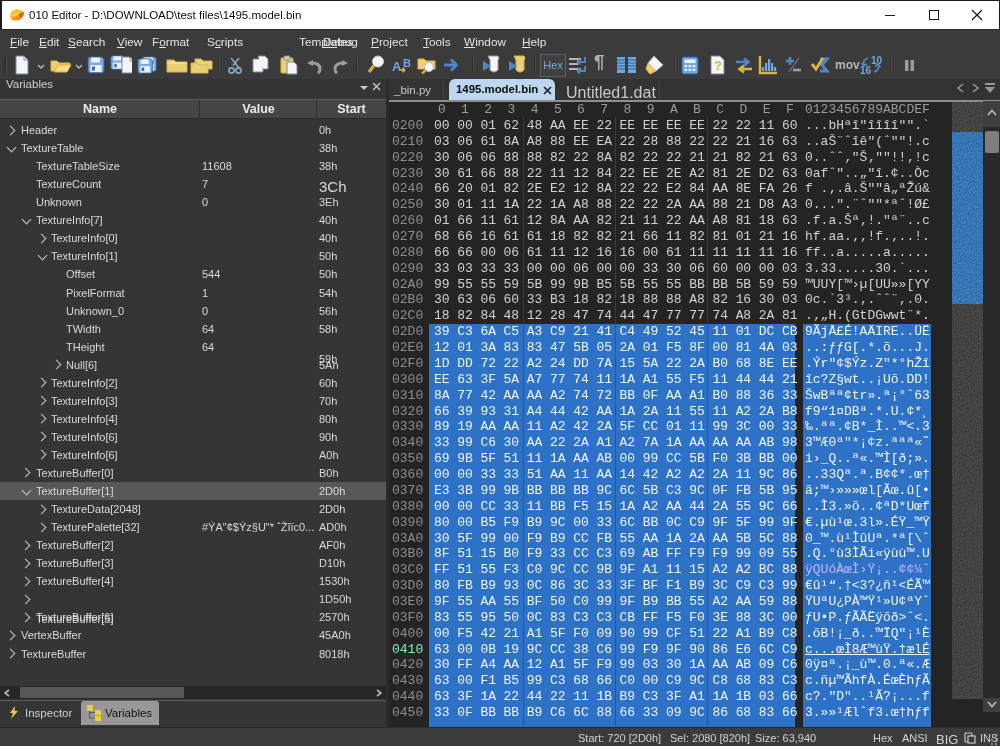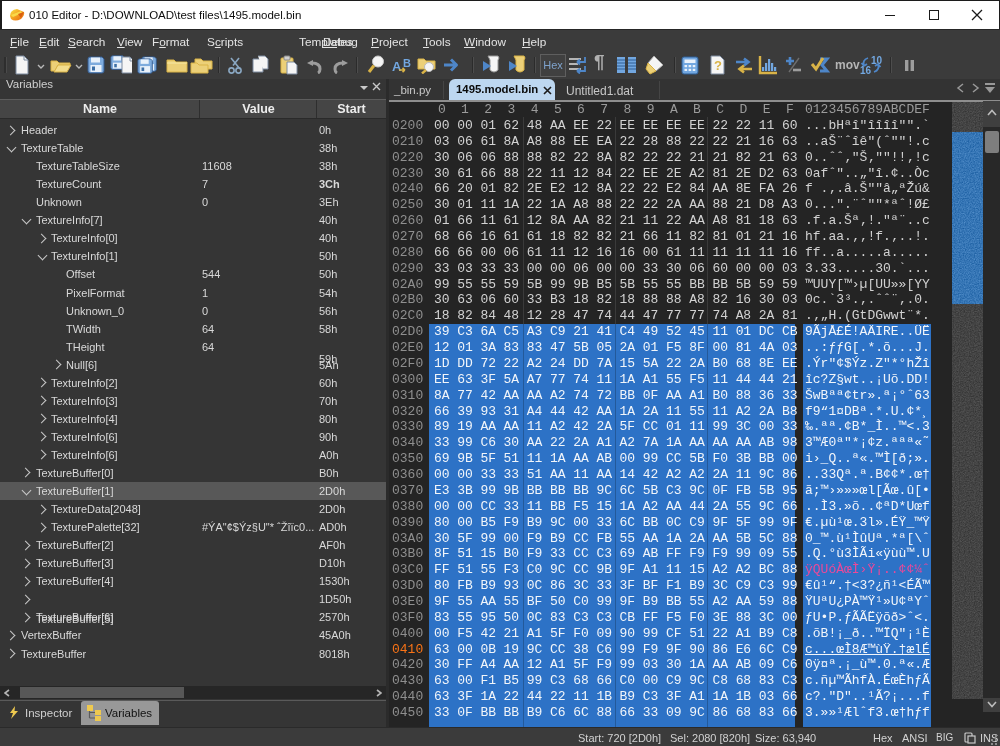--- a/index.html
+++ b/index.html
@@ -247,21 +247,21 @@
 <div class="abs" style="left:21px;top:124.0px;font-size:11px;color:#d9d9d9;white-space:pre;">Header</div>
 <div class="abs" style="left:319px;top:124.0px;font-size:11px;color:#d9d9d9;">0h</div>
 <span class="ar ard" style="left:8px;top:143.6px;"></span>
 <div class="abs" style="left:21px;top:142.1px;font-size:11px;color:#d9d9d9;white-space:pre;">TextureTable</div>
 <div class="abs" style="left:319px;top:142.1px;font-size:11px;color:#d9d9d9;">38h</div>
 <div class="abs" style="left:36px;top:160.1px;font-size:11px;color:#d9d9d9;white-space:pre;">TextureTableSize</div>
 <div class="abs" style="left:202px;top:160.1px;font-size:11px;color:#d9d9d9;white-space:pre;">11608</div>
 <div class="abs" style="left:319px;top:160.1px;font-size:11px;color:#d9d9d9;">38h</div>
 <div class="abs" style="left:36px;top:178.2px;font-size:11px;color:#d9d9d9;white-space:pre;">TextureCount</div>
 <div class="abs" style="left:202px;top:178.2px;font-size:11px;color:#d9d9d9;white-space:pre;">7</div>
-<div class="abs" style="left:319px;top:178.2px;font-size:11px;color:#d9d9d9;font-weight:bold;">3Ch</div>
+<div class="abs" style="left:319px;top:178.2px;font-size:15px;color:#d9d9d9;">3Ch</div>
 <div class="abs" style="left:36px;top:196.2px;font-size:11px;color:#d9d9d9;white-space:pre;">Unknown</div>
 <div class="abs" style="left:202px;top:196.2px;font-size:11px;color:#d9d9d9;white-space:pre;">0</div>
 <div class="abs" style="left:319px;top:196.2px;font-size:11px;color:#d9d9d9;">3Eh</div>
 <span class="ar ard" style="left:23px;top:215.8px;"></span>
 <div class="abs" style="left:36px;top:214.2px;font-size:11px;color:#d9d9d9;white-space:pre;">TextureInfo[7]</div>
 <div class="abs" style="left:319px;top:214.2px;font-size:11px;color:#d9d9d9;">40h</div>
 <span class="ar arr" style="left:38px;top:234.8px;"></span>
 <div class="abs" style="left:51px;top:232.3px;font-size:11px;color:#d9d9d9;white-space:pre;">TextureInfo[0]</div>
 <div class="abs" style="left:319px;top:232.3px;font-size:11px;color:#d9d9d9;">40h</div>
 <span class="ar ard" style="left:39px;top:251.9px;"></span>
@@ -360,21 +360,21 @@
 <div class="abs" style="left:389px;top:79px;width:611px;height:648px;background:#242424;"></div>
 <div class="abs" style="left:389px;top:79px;width:611px;height:21px;background:#333333;border-bottom:2px solid #1e1e1e;box-sizing:content-box;"></div>
 <div class="abs" style="left:443px;top:81px;width:1px;height:18px;background:#454545;"></div>
 <div class="abs" style="left:659px;top:81px;width:1px;height:18px;background:#454545;"></div>
 <div class="abs" style="left:394px;top:84px;font-size:11.5px;color:#c8c8c8;">_bin.py</div>
 <div class="abs" style="left:449px;top:79px;width:106px;height:21.5px;background:#bdd7f0;border-radius:6px 6px 0 0;"></div>
 <div class="abs" style="left:456px;top:82.5px;font-size:11.4px;font-weight:bold;color:#0b0b0b;">1495.model.bin</div>
 <svg class="abs" style="left:542.5px;top:85.5px;" width="9" height="9" viewBox="0 0 9 9">
     <path d="M1,1 L8,8 M8,1 L1,8" stroke="#1b1b1b" stroke-width="1.6"></path>
   </svg>
-<div class="abs" style="left:566px;top:84px;font-size:12px;color:#c8c8c8;">Untitled1.dat</div>
+<div class="abs" style="left:566px;top:84px;font-size:16px;color:#c8c8c8;">Untitled1.dat</div>
 <svg class="abs" style="left:956px;top:83px;" width="9" height="10" viewBox="0 0 9 10">
     <path d="M7,1 L2,5 L7,9" stroke="#999" stroke-width="1.5" fill="none"></path>
   </svg>
 <svg class="abs" style="left:971px;top:83px;" width="9" height="10" viewBox="0 0 9 10">
     <path d="M2,1 L7,5 L2,9" stroke="#999" stroke-width="1.5" fill="none"></path>
   </svg>
 <svg class="abs" style="left:984px;top:83px;" width="12" height="11" viewBox="0 0 12 11">
     <path d="M1,1 L11,1" stroke="#999" stroke-width="2"></path>
     <path d="M1,4 L6,10 L11,4 Z" fill="#999"></path>
   </svg>
@@ -482,34 +482,34 @@
 <div class="abs mono" style="left:434px;top:514.65px;letter-spacing:-0.067px;color:#f1f5fa;">80 00 B5 F9 B9 9C 00 33 6C BB 0C C9 9F 5F 99 9F</div>
 <div class="abs mono" style="left:805px;top:514.65px;color:#f1f5fa;">€.µù¹œ.3l».ÉŸ_™Ÿ</div>
 <div class="abs mono" style="left:392px;top:530.52px;color:#8f8f8f;">03A0</div>
 <div class="abs mono" style="left:434px;top:530.52px;letter-spacing:-0.067px;color:#f1f5fa;">30 5F 99 00 F9 B9 CC FB 55 AA 1A 2A AA 5B 5C 88</div>
 <div class="abs mono" style="left:805px;top:530.52px;color:#f1f5fa;">0_™.ù¹ÌûUª.*ª[\ˆ</div>
 <div class="abs mono" style="left:392px;top:546.39px;color:#8f8f8f;">03B0</div>
 <div class="abs mono" style="left:434px;top:546.39px;letter-spacing:-0.067px;color:#f1f5fa;">8F 51 15 B0 F9 33 CC C3 69 AB FF F9 F9 99 09 55</div>
 <div class="abs mono" style="left:805px;top:546.39px;color:#f1f5fa;">.Q.°ù3ÌÃi«ÿùù™.U</div>
 <div class="abs mono" style="left:392px;top:562.26px;color:#8f8f8f;">03C0</div>
 <div class="abs mono" style="left:434px;top:562.26px;letter-spacing:-0.067px;color:#f1f5fa;">FF 51 55 F3 C0 9C CC 9B 9F A1 11 15 A2 A2 BC 88</div>
-<div class="abs mono" style="left:805px;top:562.26px;color:#ec4899;">ÿQUóÀœÌ›Ÿ¡..¢¢¼ˆ</div>
+<div class="abs mono" style="left:805px;top:562.26px;color:#c4b5fd;">ÿQUóÀœÌ›Ÿ¡..¢¢¼ˆ</div>
 <div class="abs mono" style="left:392px;top:578.13px;color:#8f8f8f;">03D0</div>
 <div class="abs mono" style="left:434px;top:578.13px;letter-spacing:-0.067px;color:#f1f5fa;">80 FB B9 93 0C 86 3C 33 3F BF F1 B9 3C C9 C3 99</div>
 <div class="abs mono" style="left:805px;top:578.13px;color:#f1f5fa;">€û¹“.†&lt;3?¿ñ¹&lt;ÉÃ™</div>
 <div class="abs mono" style="left:392px;top:594.00px;color:#8f8f8f;">03E0</div>
 <div class="abs mono" style="left:434px;top:594.00px;letter-spacing:-0.067px;color:#f1f5fa;">9F 55 AA 55 BF 50 C0 99 9F B9 BB 55 A2 AA 59 88</div>
 <div class="abs mono" style="left:805px;top:594.00px;color:#f1f5fa;font-family:Liberation Mono, monospace;">ŸUªU¿PÀ™Ÿ¹»U¢ªYˆ</div>
 <div class="abs mono" style="left:392px;top:609.87px;color:#8f8f8f;">03F0</div>
 <div class="abs mono" style="left:434px;top:609.87px;letter-spacing:-0.067px;color:#f1f5fa;">83 55 95 50 0C 83 C3 C3 CB FF F5 F0 3E 88 3C 00</div>
 <div class="abs mono" style="left:805px;top:609.87px;color:#f1f5fa;">ƒU•P.ƒÃÃËÿõð&gt;ˆ&lt;.</div>
 <div class="abs mono" style="left:392px;top:625.74px;color:#8f8f8f;">0400</div>
 <div class="abs mono" style="left:434px;top:625.74px;letter-spacing:-0.067px;color:#f1f5fa;">00 F5 42 21 A1 5F F0 09 90 99 CF 51 22 A1 B9 C8</div>
 <div class="abs mono" style="left:805px;top:625.74px;color:#f1f5fa;">.õB!¡_ð..™ÏQ"¡¹È</div>
-<div class="abs mono" style="left:392px;top:641.61px;color:#f97316;">0410</div>
+<div class="abs mono" style="left:392px;top:641.61px;color:#86efac;">0410</div>
 <div class="abs mono" style="left:434px;top:641.61px;letter-spacing:-0.067px;color:#f1f5fa;">63 00 0B 19 9C CC 38 C6 99 F9 9F 90 86 E6 6C C9</div>
 <div class="abs mono" style="left:805px;top:641.61px;color:#f1f5fa;text-decoration:underline;">c...œÌ8Æ™ùŸ.†ælÉ</div>
 <div class="abs mono" style="left:392px;top:657.48px;color:#8f8f8f;">0420</div>
 <div class="abs mono" style="left:434px;top:657.48px;letter-spacing:-0.067px;color:#f1f5fa;">30 FF A4 AA 12 A1 5F F9 99 03 30 1A AA AB 09 C6</div>
 <div class="abs mono" style="left:805px;top:657.48px;color:#f1f5fa;">0ÿ¤ª.¡_ù™.0.ª«.Æ</div>
 <div class="abs mono" style="left:392px;top:673.35px;color:#8f8f8f;">0430</div>
 <div class="abs mono" style="left:434px;top:673.35px;letter-spacing:-0.067px;color:#f1f5fa;">63 00 F1 B5 99 C3 68 66 C0 00 C9 9C C8 68 83 C3</div>
 <div class="abs mono" style="left:805px;top:673.35px;color:#f1f5fa;">c.ñµ™ÃhfÀ.ÉœÈhƒÃ</div>
 <div class="abs mono" style="left:392px;top:689.22px;color:#8f8f8f;">0440</div>
 <div class="abs mono" style="left:434px;top:689.22px;letter-spacing:-0.067px;color:#f1f5fa;">63 3F 1A 22 44 22 11 1B B9 C3 3F A1 1A 1B 03 66</div>
@@ -541,21 +541,21 @@
 <div class="abs" style="left:983px;top:698px;width:17px;height:14px;background:#3f3f3f;"></div>
 <svg class="abs" style="left:987px;top:701px;" width="10" height="7" viewBox="0 0 10 7">
     <path d="M1,1 L5,5.5 L9,1" stroke="#bdbdbd" stroke-width="1.6" fill="none"></path>
   </svg>
 <div class="abs" style="left:0;top:727px;width:1000px;height:19px;background:#3b3b3b;border-top:1px solid #2a2a2a;box-sizing:border-box;"></div>
 <div class="abs" style="left:578px;top:731.5px;font-size:11px;color:#d2d2d2;">Start: 720 [2D0h]</div>
 <div class="abs" style="left:670px;top:731.5px;font-size:11px;color:#d2d2d2;">Sel: 2080 [820h]</div>
 <div class="abs" style="left:755px;top:731.5px;font-size:11px;color:#d2d2d2;">Size: 63,940</div>
 <div class="abs" style="left:873px;top:731.5px;font-size:11px;color:#d2d2d2;">Hex</div>
 <div class="abs" style="left:902px;top:731.5px;font-size:11px;color:#d2d2d2;">ANSI</div>
-<div class="abs" style="left:936px;top:731.5px;font-size:10px;color:#d2d2d2;">BIG</div>
+<div class="abs" style="left:936px;top:731.5px;font-size:13px;color:#d2d2d2;">BIG</div>
 <svg class="abs" style="left:964px;top:731px;" width="12" height="13" viewBox="0 0 12 13">
     <rect x="1" y="2" width="7" height="9" rx="1" fill="none" stroke="#c9c9c9" stroke-width="1.2"></rect>
     <rect x="4" y="5" width="7" height="7" fill="#3b3b3b" stroke="#c9c9c9" stroke-width="1.2"></rect>
   </svg>
 <div class="abs" style="left:980px;top:731.5px;font-size:11px;color:#d2d2d2;">INS</div>
 <svg class="abs" style="left:988px;top:735px;" width="10" height="10" viewBox="0 0 10 10">
 <g fill="#8a8a8a">
       <rect x="7" y="0" width="2" height="2"></rect>
       <rect x="7" y="4" width="2" height="2"></rect>
       <rect x="7" y="8" width="2" height="2"></rect>

